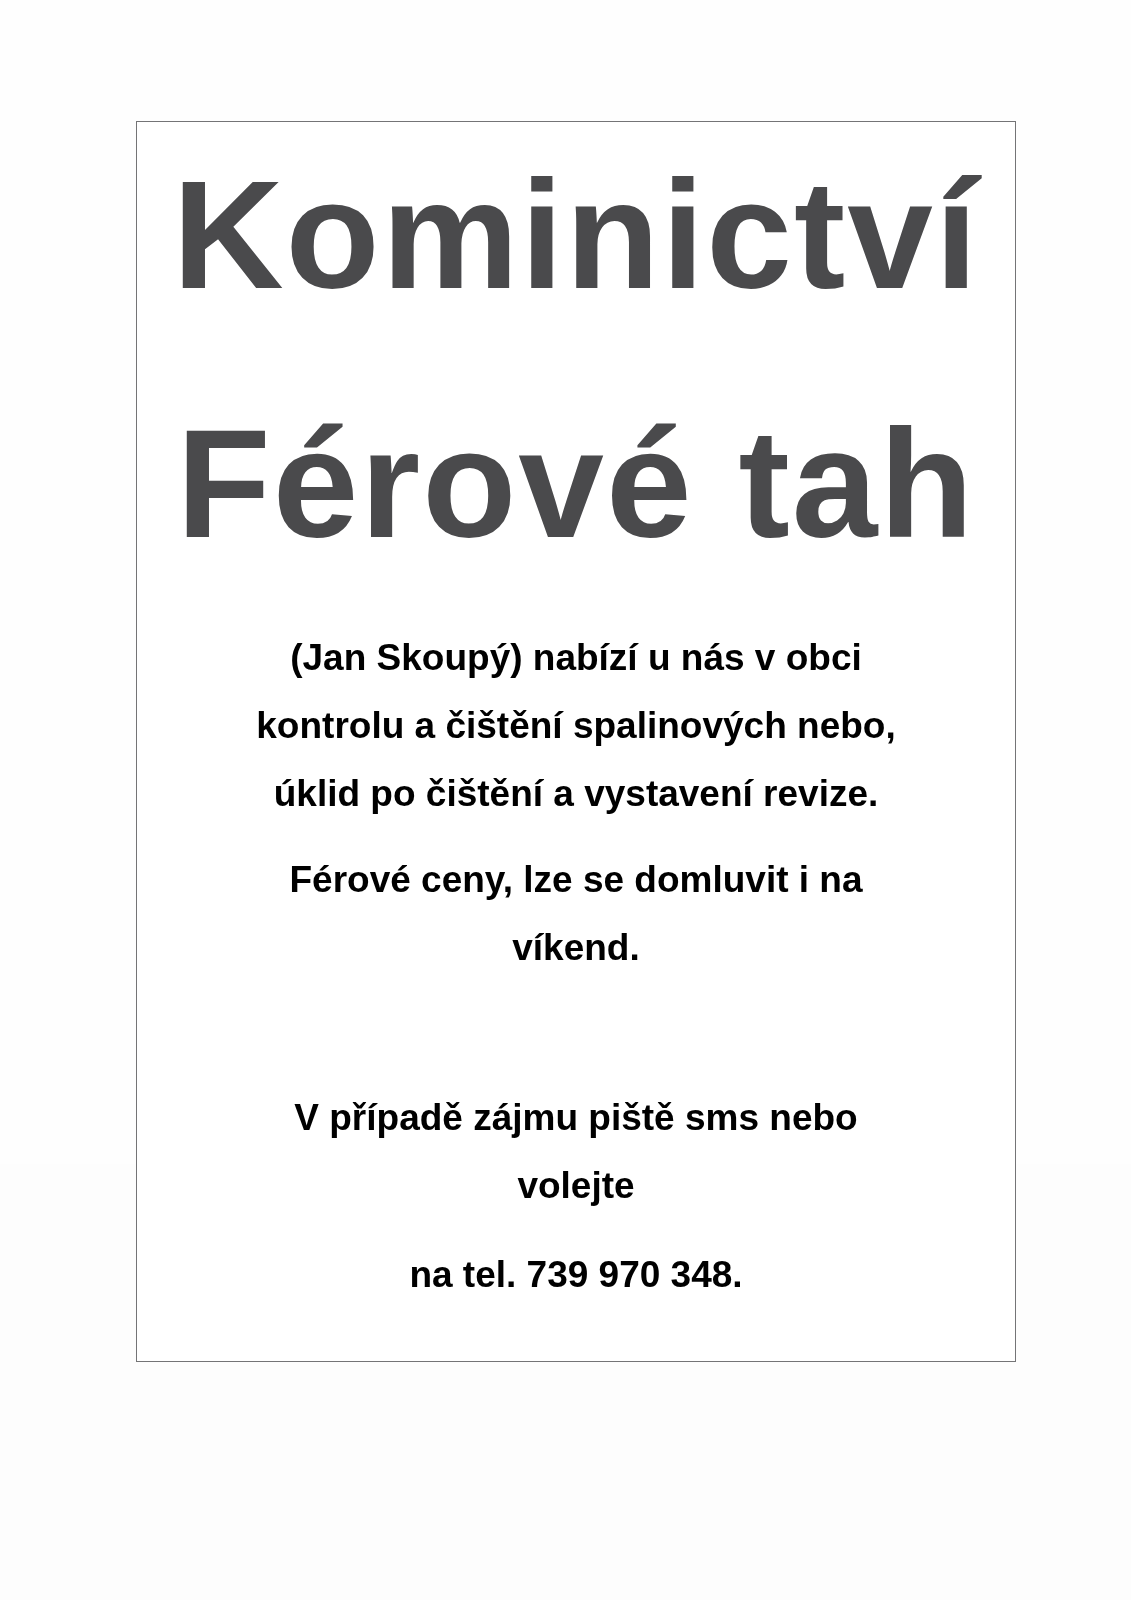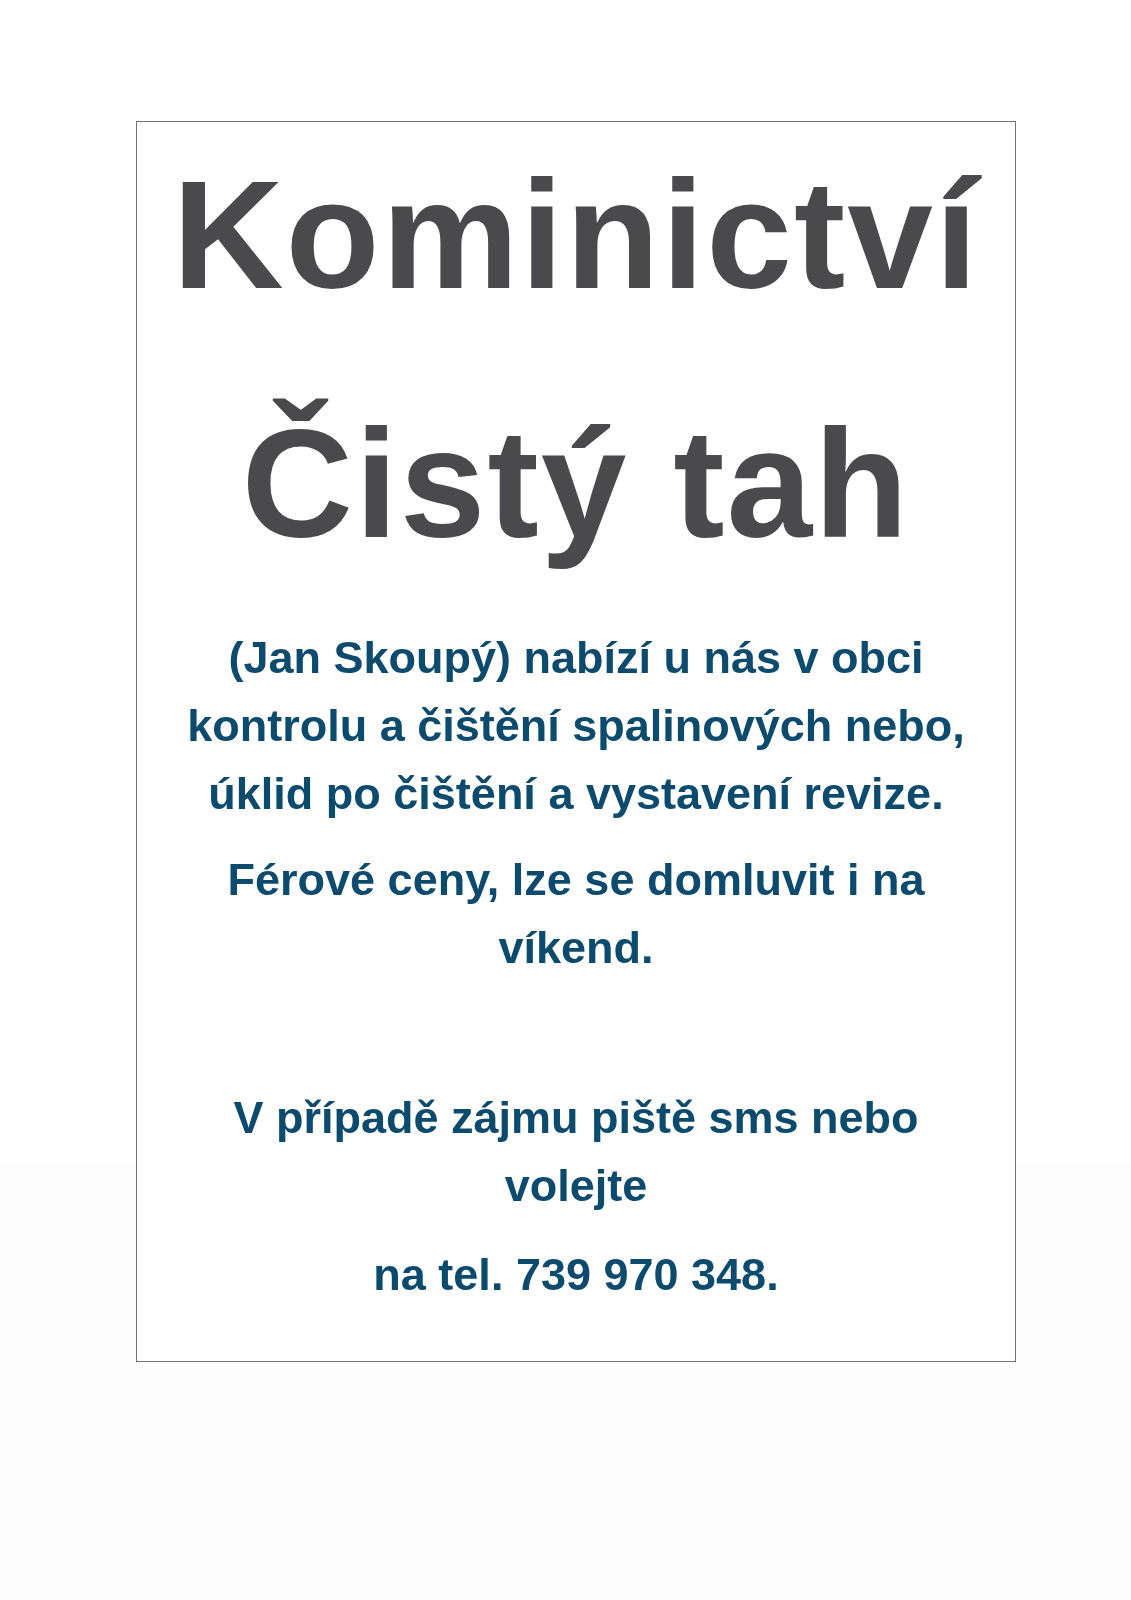--- a/index.html
+++ b/index.html
@@ -42,40 +42,40 @@
   .title {
     font-size: 154px;
     line-height: 154px;
     letter-spacing: 2px;
     color: #4a4a4c;
     white-space: nowrap;
   }
   .title-1 { top: 36px; }
   .title-2 { top: 285px; }
   .body-para {
-    font-size: 45px;
+    font-size: 37px;
     line-height: 68px;
     letter-spacing: 0px;
-    color: #0c4a6e;
+    color: #000000;
   }
   .para-1 { top: 502px; }
   .para-2 { top: 724px; }
   .para-3 { top: 962px; text-align: center; }
   .para-4 { top: 1119px; }
   .line { display: block; }
 </style>
 </head>
 <body>
 
 <div class="page">
   <div class="frame">
 
     <div class="tblock title title-1">Kominictví</div>
 
-    <div class="tblock title title-2">Čistý tah</div>
+    <div class="tblock title title-2">Férové tah</div>
 
     <div class="tblock body-para para-1">
       <span class="line">(Jan Skoupý) nabízí u nás v obci</span>
       <span class="line">kontrolu a čištění spalinových nebo,</span>
       <span class="line">úklid po čištění a vystavení revize.</span>
     </div>
 
     <div class="tblock body-para para-2">
       <span class="line">Férové ceny, lze se domluvit i na</span>
       <span class="line">víkend.</span>

